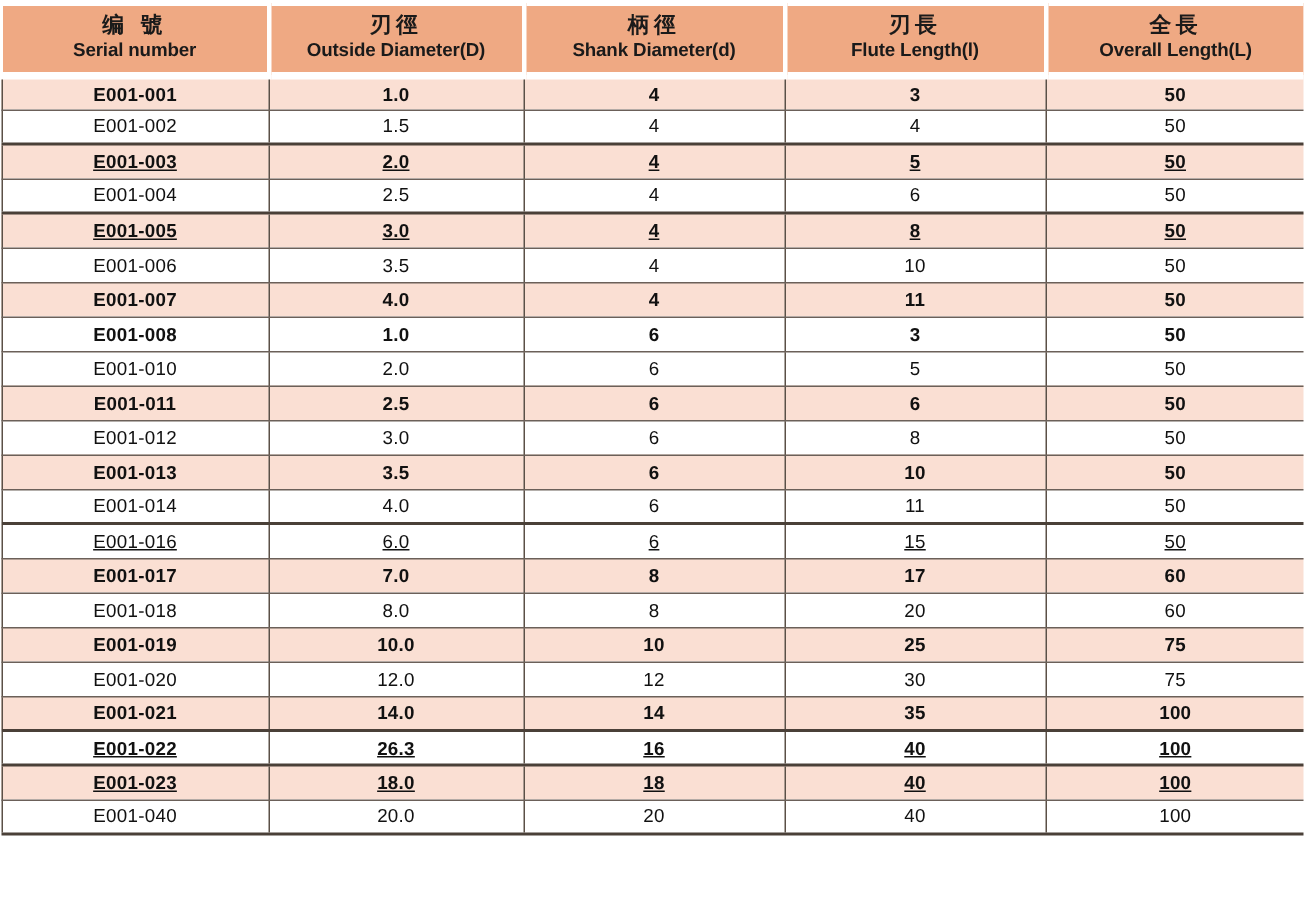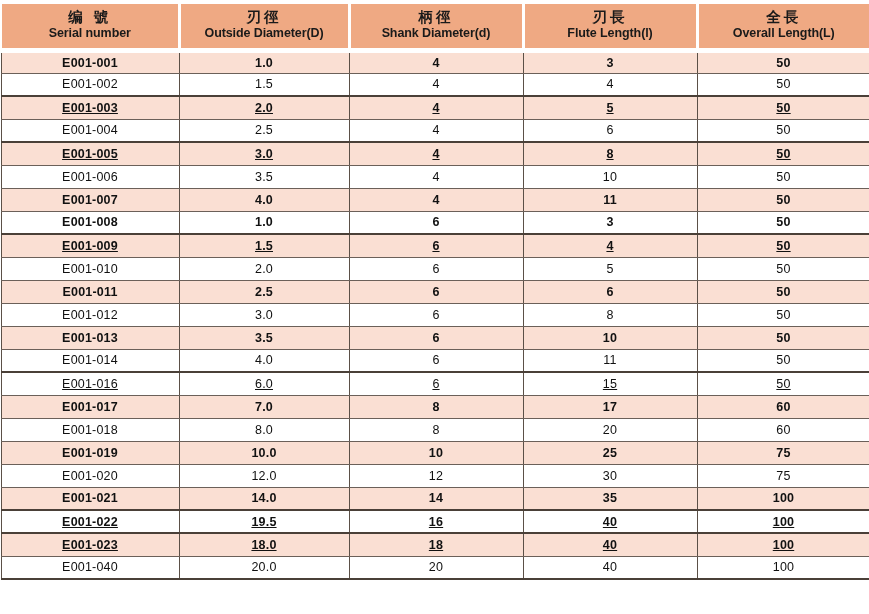--- a/index.html
+++ b/index.html
@@ -187,27 +187,20 @@
           <td class="data-cell">11</td>
           <td class="data-cell last">50</td>
         </tr>
         <tr class="data-row plain bold">
           <td class="data-cell first">E001-008</td>
           <td class="data-cell">1.0</td>
           <td class="data-cell">6</td>
           <td class="data-cell">3</td>
           <td class="data-cell last">50</td>
         </tr>
-        <tr class="data-row shade bold thick-top">
-          <td class="data-cell first">E001-009</td>
-          <td class="data-cell">1.5</td>
-          <td class="data-cell">6</td>
-          <td class="data-cell">4</td>
-          <td class="data-cell last">50</td>
-        </tr>
         <tr class="data-row plain">
           <td class="data-cell first">E001-010</td>
           <td class="data-cell">2.0</td>
           <td class="data-cell">6</td>
           <td class="data-cell">5</td>
           <td class="data-cell last">50</td>
         </tr>
         <tr class="data-row shade bold">
           <td class="data-cell first">E001-011</td>
           <td class="data-cell">2.5</td>
@@ -273,21 +266,21 @@
         </tr>
         <tr class="data-row shade bold">
           <td class="data-cell first">E001-021</td>
           <td class="data-cell">14.0</td>
           <td class="data-cell">14</td>
           <td class="data-cell">35</td>
           <td class="data-cell last">100</td>
         </tr>
         <tr class="data-row plain bold thick-top">
           <td class="data-cell first">E001-022</td>
-          <td class="data-cell">19.5</td>
+          <td class="data-cell">26.3</td>
           <td class="data-cell">16</td>
           <td class="data-cell">40</td>
           <td class="data-cell last">100</td>
         </tr>
         <tr class="data-row shade bold thick-top">
           <td class="data-cell first">E001-023</td>
           <td class="data-cell">18.0</td>
           <td class="data-cell">18</td>
           <td class="data-cell">40</td>
           <td class="data-cell last">100</td>

